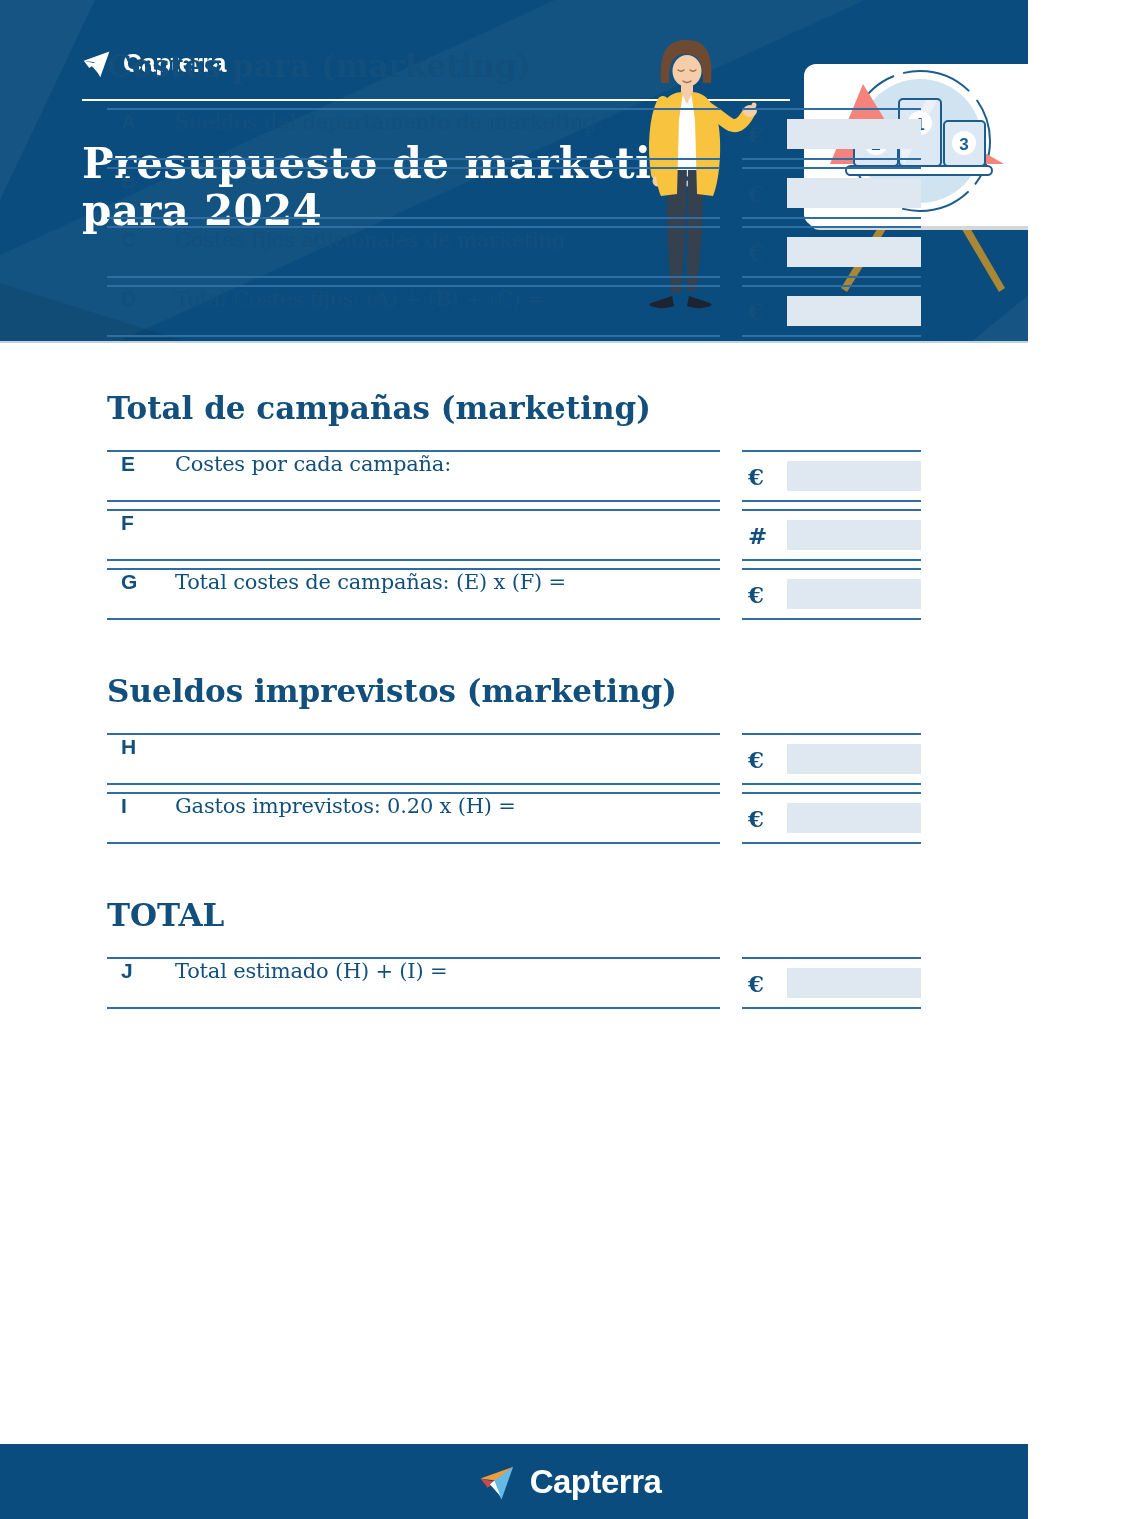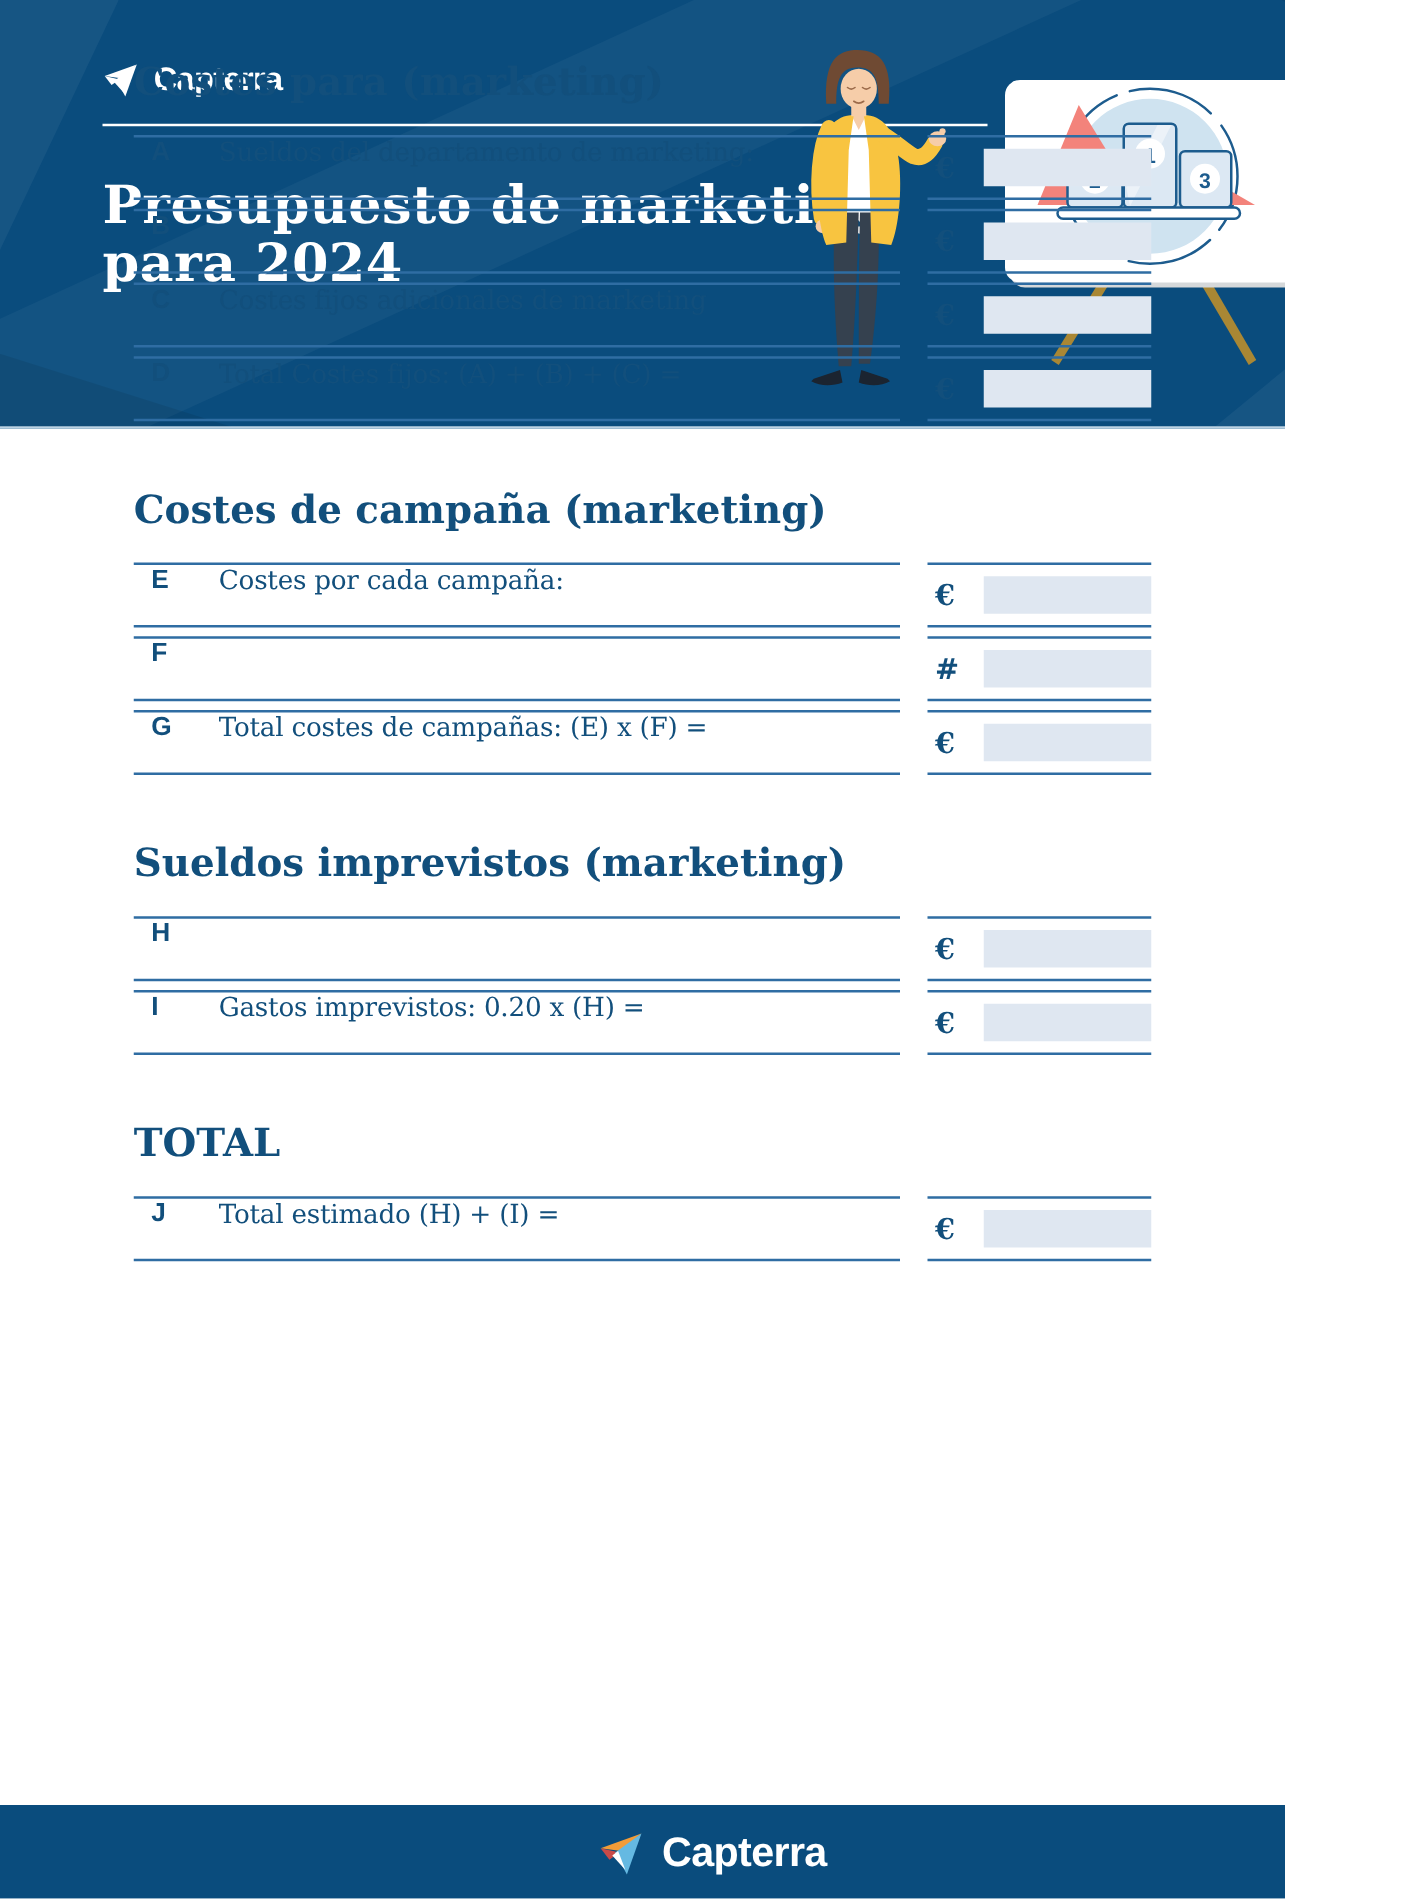--- a/index.html
+++ b/index.html
@@ -176,21 +176,21 @@
     </div>
     <div class="row-right">
       <span class="unit">€</span>
       <input type="text" class="amount-input" style="">
     </div>
   </div>
 </div>
   </section>
 
   <section class="sheet-section">
-    <h2 class="section-heading">Costes de campaña (marketing)</h2>
+    <h2 class="section-heading">Total de campañas (marketing)</h2>
     <div class="rows">
   <div class="row">
     <div class="row-left">
       <span class="letter">E</span>
       <span class="label">Costes por cada campaña:</span>
     </div>
     <div class="row-right">
       <span class="unit">€</span>
       <input type="text" class="amount-input" style="">
     </div>

